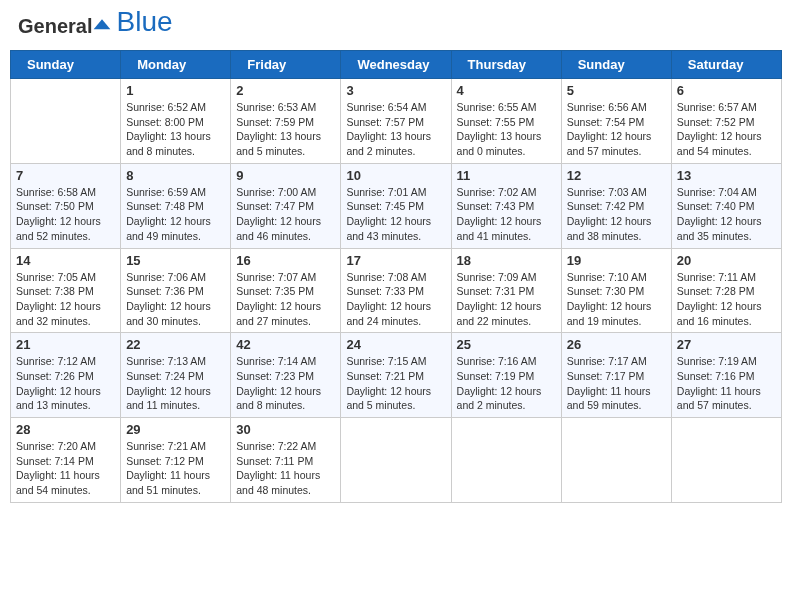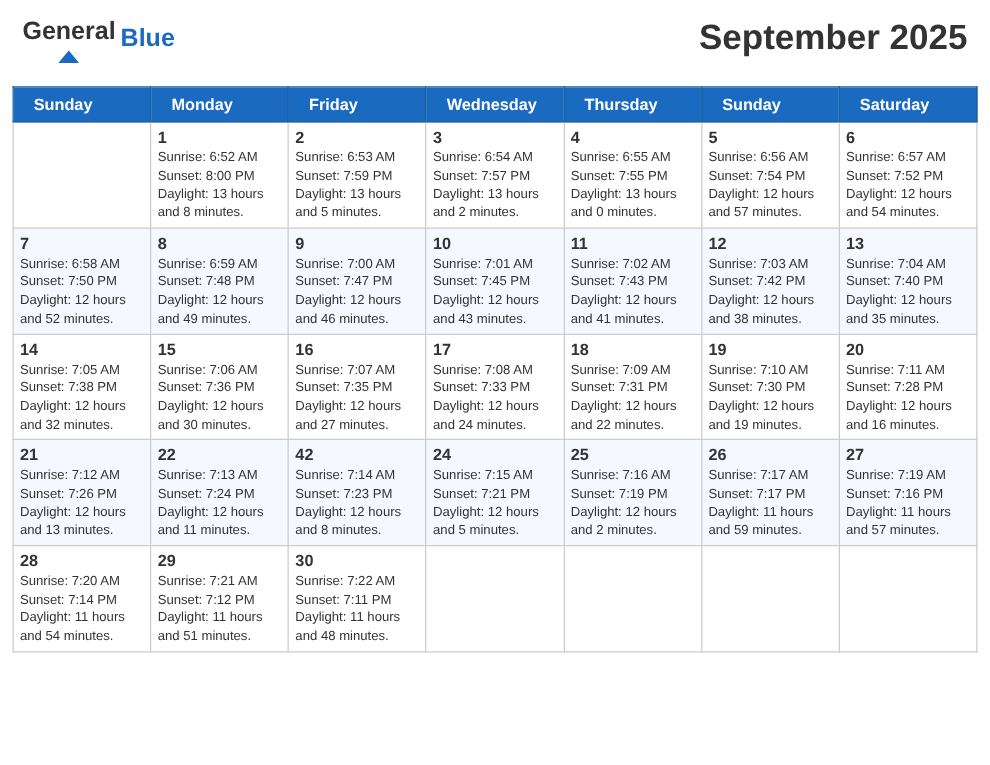--- a/index.html
+++ b/index.html
@@ -79,31 +79,30 @@
     }
     tr:nth-child(odd) td {
       background-color: #ffffff;
     }
   </style>
 </head>
 <body>
 
 <div class="header-section">
   <div class="logo">
-    <div style="display:flex;align-items:center;flex-direction:column;">
+    <div style="display:flex;align-items:center;">
       <span style="font-size:20px;font-weight:bold;color:#333;">General</span>
       <svg class="logo-icon" viewBox="0 0 24 24">
         <polygon points="12,4 22,16 2,16" fill="#1a6bbf"></polygon>
       </svg>
     </div>
     <br>
-    <span style="font-size:20px;font-weight:bold;color:#1a6bbf;margin-top:-8px;display:block;">Blue</span>
+    <span style="font-size:28px;font-weight:normal;color:#1a6bbf;margin-top:-8px;display:block;">Blue</span>
   </div>
   <div class="title-section">
-    <div class="main-title">September 2025</div>
   </div>
 </div>
 
 <table class="calendar">
   <thead>
     <tr>
     <th>Sunday</th>
         <th>Monday</th>
         <th>Friday</th>
         <th>Wednesday</th>

